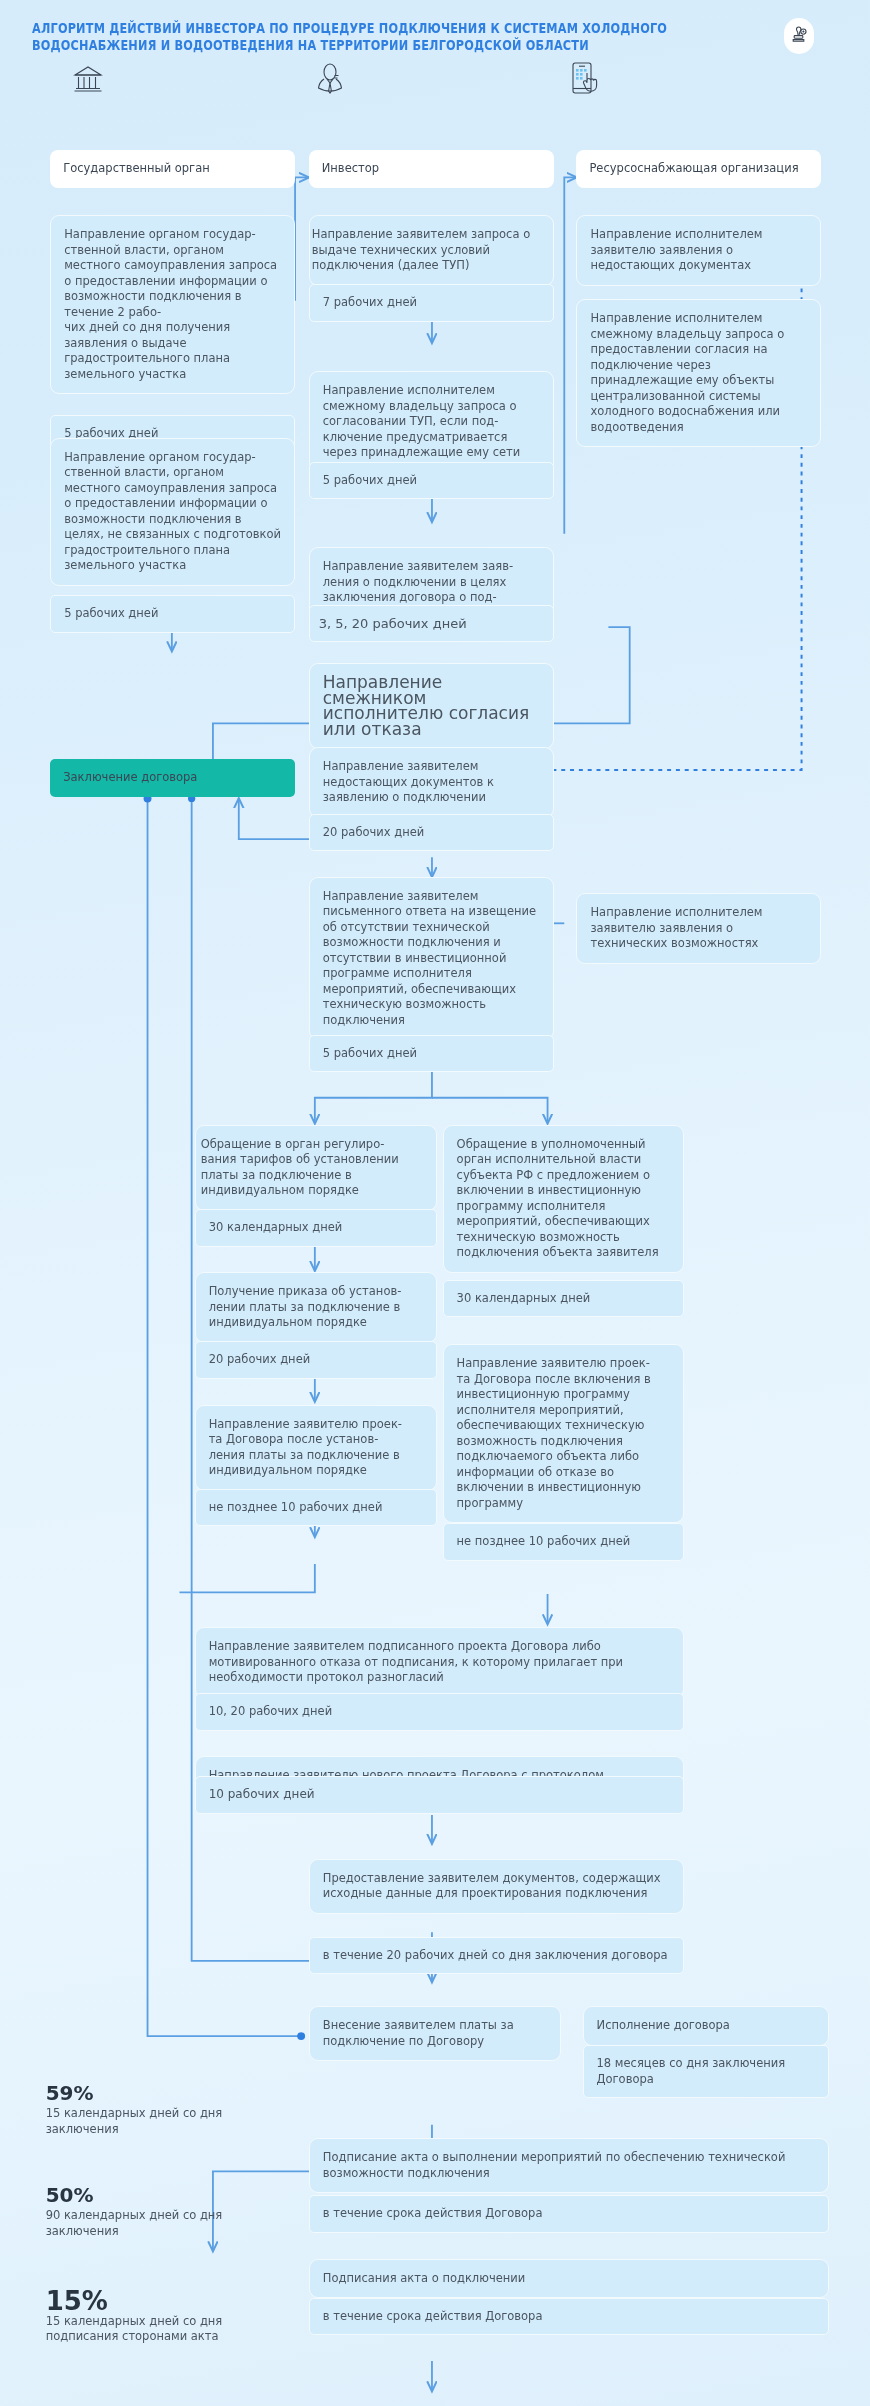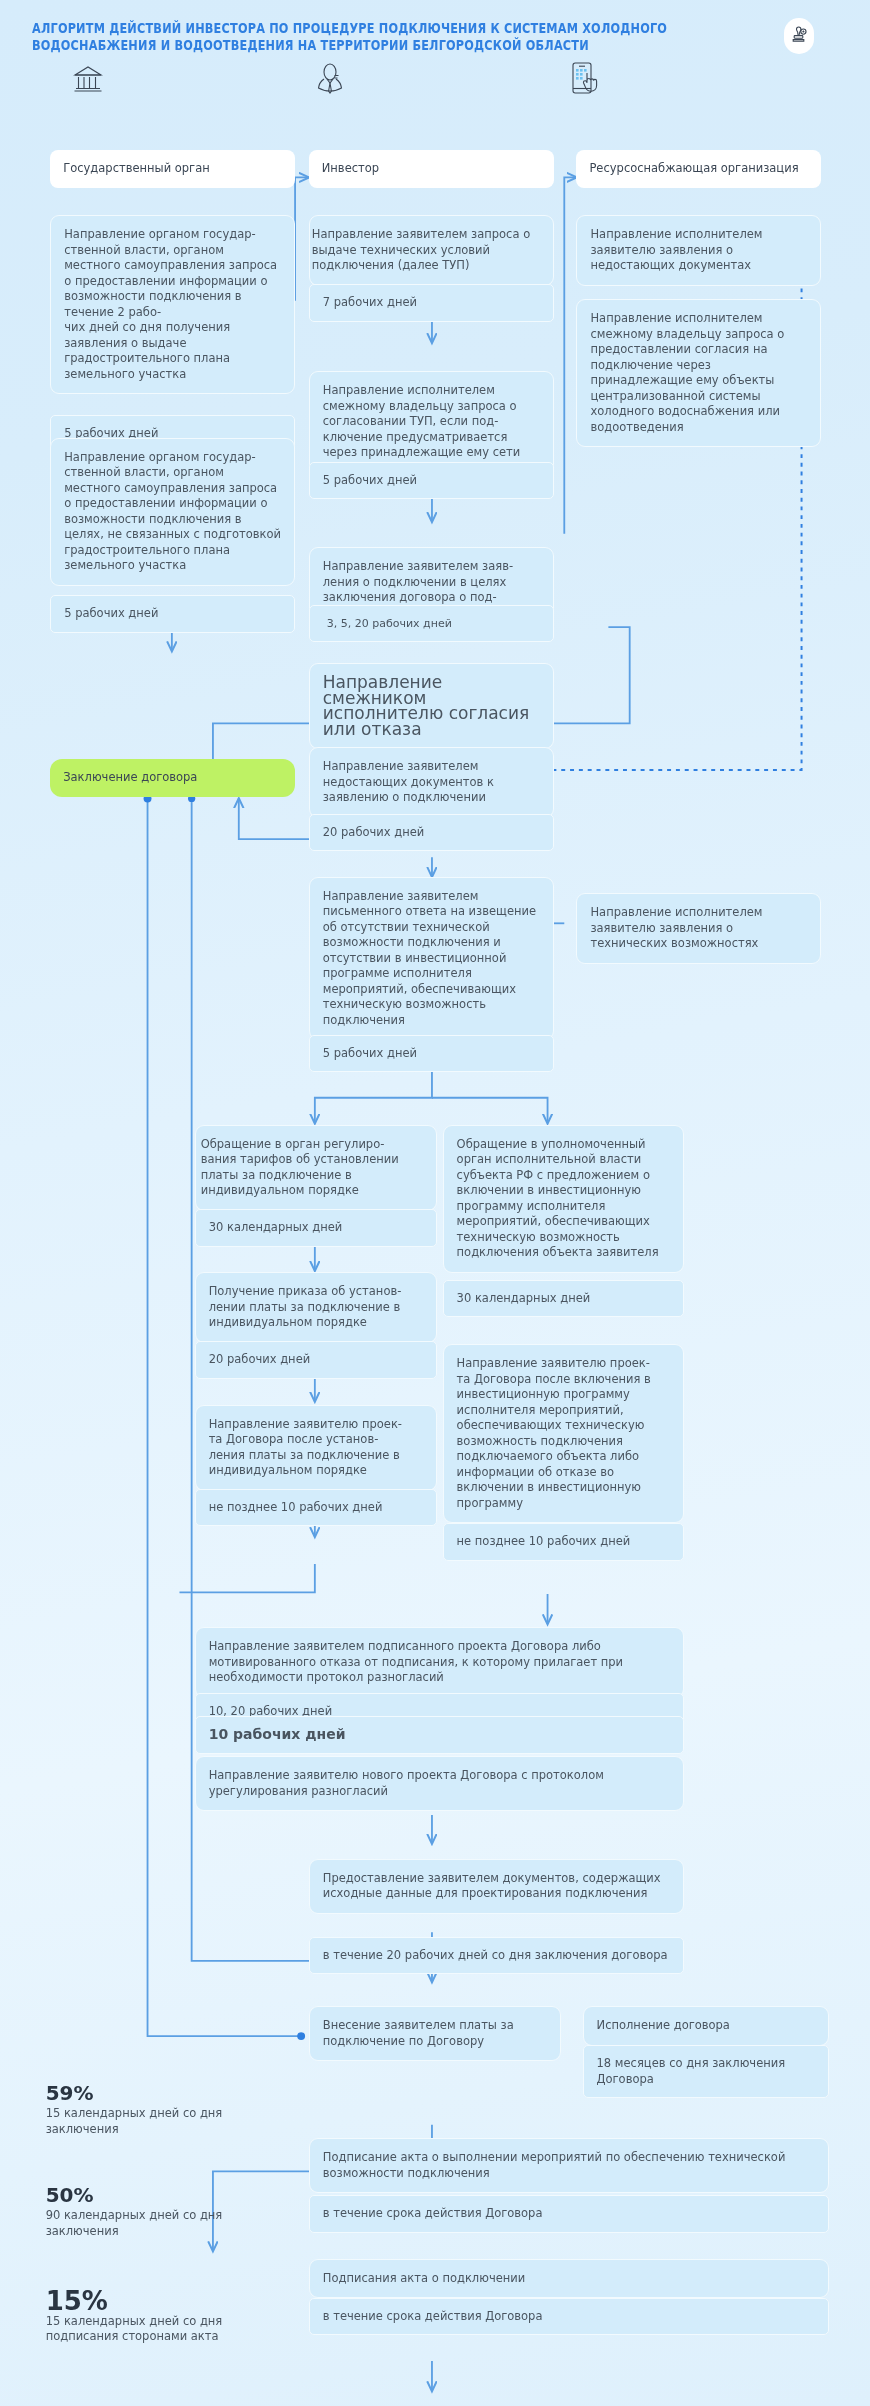--- a/index.html
+++ b/index.html
@@ -38,21 +38,21 @@
     position:absolute;background:#d3ecfb;border:1px solid #f2fafe;border-radius:9px;
     font-size:8.1px;line-height:11.4px;color:#4a5560;
     padding:8px 9px;box-sizing:border-box;
   }
   .dur{
     position:absolute;background:#d3ecfb;border:1px solid #f2fafe;border-radius:5px;
     font-size:8.1px;line-height:11.4px;color:#4a5560;
     padding:7px 9px;box-sizing:border-box;display:flex;align-items:center;
   }
   .white-node{
-    position:absolute;background:#bef264;border-radius:12px;
+    position:absolute;background:#14b8a6;border-radius:5px;
     font-size:8.4px;line-height:11.4px;color:#3b4654;
     padding:9px 10px;box-sizing:border-box;display:flex;align-items:center;
   }
   .pay{position:absolute;}
   .pay .pc{font-size:14.5px;font-weight:700;color:#2a3542;line-height:17px;margin-bottom:1px;}
   .pay .pt{font-size:8.1px;line-height:11.4px;color:#4a5560;}
 </style>
 </head>
 <body>
 
@@ -200,21 +200,21 @@
   <div class="dur" style="left: 50.1923px; top: 595.485px; width: 244.878px; height: auto; font-size: 11.5px; line-height: 15.5px; padding: 10px 13px; min-height: 0px;">5 рабочих дней</div>
 
   <div class="box" style="left: 308.759px; top: 215.036px; width: 244.878px; height: auto; font-size: 11.5px; line-height: 15.5px; padding: 11px 2px; min-height: 0px;">Направление заявителем запроса о выдаче технических условий подключения (далее ТУП)</div>
   <div class="dur" style="left: 308.759px; top: 284.209px; width: 244.878px; height: auto; font-size: 11.5px; line-height: 15.5px; padding: 10px 13px; min-height: 0px;">7 рабочих дней</div>
   <div class="box" style="left: 308.759px; top: 371.426px; width: 244.878px; height: auto; white-space: pre-line; font-size: 11.5px; line-height: 15.5px; padding: 11px 13px; min-height: 0px;">Направление исполнителем смежному владельцу запроса о согласовании ТУП, если под-
 ключение предусматривается через принадлежащие ему сети</div>
   <div class="dur" style="left: 308.759px; top: 461.651px; width: 244.878px; height: auto; font-size: 11.5px; line-height: 15.5px; padding: 10px 13px; min-height: 0px;">5 рабочих дней</div>
   <div class="box" style="left: 308.759px; top: 547.365px; width: 244.878px; height: auto; white-space: pre-line; font-size: 11.5px; line-height: 15.5px; padding: 11px 13px; min-height: 0px;">Направление заявителем заяв-
 ления о подключении в целях заключения договора о под-
 ключении (далее Договора)</div>
-  <div class="dur" style="left: 308.759px; top: 604.507px; width: 244.878px; height: auto; font-size: 11px; line-height: 15.5px; padding: 10px 17px; min-height: 0px;">3, 5, 20 рабочих дней</div>
+  <div class="dur" style="left: 308.759px; top: 604.507px; width: 244.878px; height: auto; font-size: 13px; line-height: 15.5px; padding: 10px 9px; min-height: 0px;">3, 5, 20 рабочих дней</div>
   <div class="box" style="left: 308.759px; top: 663.154px; width: 244.878px; height: auto; font-size: 17px; line-height: 15.5px; padding: 11px 13px; min-height: 0px;">Направление смежником исполнителю согласия или отказа</div>
   <div class="box" style="left: 308.759px; top: 747.364px; width: 244.878px; height: auto; font-size: 11.5px; line-height: 15.5px; padding: 11px 13px; min-height: 0px;">Направление заявителем недостающих документов к заявлению о подключении</div>
   <div class="dur" style="left: 308.759px; top: 813.529px; width: 244.878px; height: auto; font-size: 11.5px; line-height: 15.5px; padding: 10px 13px; min-height: 0px;">20 рабочих дней</div>
   <div class="box" style="left: 308.759px; top: 876.686px; width: 244.878px; height: auto; font-size: 11.5px; line-height: 15.5px; padding: 11px 13px; min-height: 0px;">Направление заявителем письменного ответа на извещение об отсутствии технической возможности подключения и отсутствии в инвестиционной программе исполнителя мероприятий, обеспечивающих техническую возможность подключения</div>
   <div class="dur" style="left: 308.759px; top: 1034.58px; width: 244.878px; height: auto; font-size: 11.5px; line-height: 15.5px; padding: 10px 13px; min-height: 0px;">5 рабочих дней</div>
 
   <div class="box" style="left: 576.451px; top: 215.036px; width: 244.878px; height: auto; font-size: 11.5px; line-height: 15.5px; padding: 11px 13px; min-height: 0px;">Направление исполнителем заявителю заявления о недостающих документах</div>
   <div class="box" style="left: 576.451px; top: 299.246px; width: 244.878px; height: auto; font-size: 11.5px; line-height: 15.5px; padding: 11px 13px; min-height: 0px;">Направление исполнителем смежному владельцу запроса о предоставлении согласия на подключение через принадлежащие ему объекты централизованной системы холодного водоснабжения или водоотведения</div>
   <div class="box" style="left: 576.451px; top: 893.227px; width: 244.878px; height: auto; font-size: 11.5px; line-height: 15.5px; padding: 11px 13px; min-height: 0px;">Направление исполнителем заявителю заявления о технических возможностях</div>
 
@@ -233,21 +233,21 @@
 
   <div class="box" style="left: 442.605px; top: 1124.8px; width: 241.836px; height: auto; font-size: 11.5px; line-height: 15.5px; padding: 11px 13px; min-height: 0px;">Обращение в уполномоченный орган исполнительной власти субъекта РФ с предложением о включении в инвестиционную программу исполнителя мероприятий, обеспечивающих техническую возможность подключения объекта заявителя</div>
   <div class="dur" style="left: 442.605px; top: 1279.69px; width: 241.836px; height: auto; font-size: 11.5px; line-height: 15.5px; padding: 10px 13px; min-height: 0px;">30 календарных дней</div>
   <div class="box" style="left: 442.605px; top: 1344.35px; width: 241.836px; height: auto; white-space: pre-line; font-size: 11.5px; line-height: 15.5px; padding: 11px 13px; min-height: 0px;">Направление заявителю проек-
 та Договора после включения в инвестиционную программу исполнителя мероприятий, обеспечивающих техническую возможность подключения подключаемого объекта либо информации об отказе во включении в инвестиционную программу</div>
   <div class="dur" style="left: 442.605px; top: 1523.3px; width: 241.836px; height: auto; font-size: 11.5px; line-height: 15.5px; padding: 10px 13px; min-height: 0px;">не позднее 10 рабочих дней</div>
 
   <div class="box" style="left: 194.685px; top: 1627.06px; width: 489.755px; height: auto; font-size: 11.5px; line-height: 15.5px; padding: 11px 13px; min-height: 0px;">Направление заявителем подписанного проекта Договора либо мотивированного отказа от подписания, к которому прилагает при необходимости протокол разногласий</div>
   <div class="dur" style="left: 194.685px; top: 1693.22px; width: 489.755px; height: auto; font-size: 11.5px; line-height: 15.5px; padding: 10px 13px; min-height: 0px;">10, 20 рабочих дней</div>
   <div class="box" style="left: 194.685px; top: 1756.38px; width: 489.755px; height: auto; font-size: 11.5px; line-height: 15.5px; padding: 11px 13px; min-height: 0px;">Направление заявителю нового проекта Договора с протоколом урегулирования разногласий</div>
-  <div class="dur" style="left: 194.685px; top: 1716px; width: 489.755px; height: auto; font-size: 14px; line-height: 15.5px; padding: 10px 13px; min-height: 0px; font-weight: bold;">10 рабочих дней</div>
+  <div class="dur" style="left: 194.685px; top: 1776px; width: 489.755px; height: auto; font-size: 12px; line-height: 15.5px; padding: 10px 13px; min-height: 0px;">10 рабочих дней</div>
 
   <div class="box" style="left: 308.759px; top: 1858.63px; width: 375.682px; height: auto; font-size: 11.5px; line-height: 15.5px; padding: 11px 13px; min-height: 0px;">Предоставление заявителем документов, содержащих исходные данные для проектирования подключения</div>
   <div class="dur" style="left: 308.759px; top: 1936.83px; width: 375.682px; height: auto; font-size: 11.5px; line-height: 15.5px; padding: 10px 13px; min-height: 0px;">в течение 20 рабочих дней со дня заключения договора</div>
   <div class="box" style="left: 308.759px; top: 2006px; width: 252.483px; height: auto; font-size: 11.5px; line-height: 15.5px; padding: 11px 13px; min-height: 0px;">Внесение заявителем платы за подключение по Договору</div>
   <div class="box" style="left: 582.535px; top: 2006px; width: 246.399px; height: auto; font-size: 11.5px; line-height: 15.5px; padding: 11px 13px; min-height: 0px;">Исполнение договора</div>
   <div class="dur" style="left: 582.535px; top: 2045.1px; width: 246.399px; height: auto; font-size: 11.5px; line-height: 15.5px; padding: 10px 13px; min-height: 0px;">18 месяцев со дня заключения Договора</div>
 
   <div class="box" style="left: 308.759px; top: 2138.33px; width: 520.175px; height: auto; font-size: 11.5px; line-height: 15.5px; padding: 11px 13px; min-height: 0px;">Подписание акта о выполнении мероприятий по обеспечению технической возможности подключения</div>
   <div class="dur" style="left: 308.759px; top: 2195.47px; width: 520.175px; height: auto; font-size: 11.5px; line-height: 15.5px; padding: 10px 13px; min-height: 0px;">в течение срока действия Договора</div>
   <div class="box" style="left: 308.759px; top: 2258.63px; width: 520.175px; height: auto; font-size: 11.5px; line-height: 15.5px; padding: 11px 13px; min-height: 0px;">Подписания акта о подключении</div>

